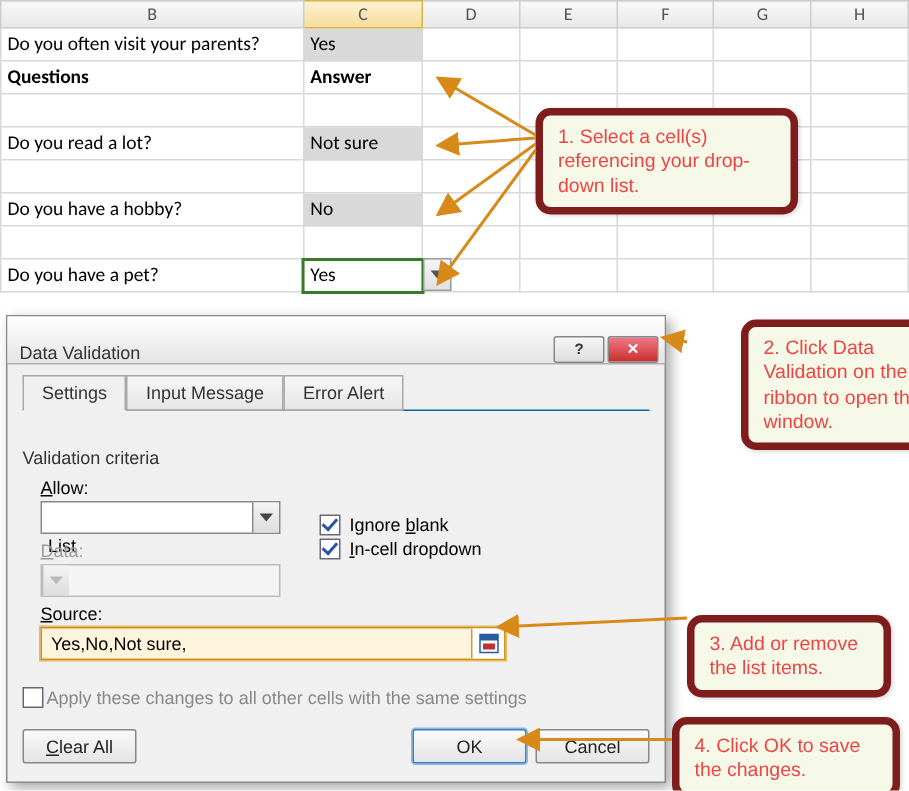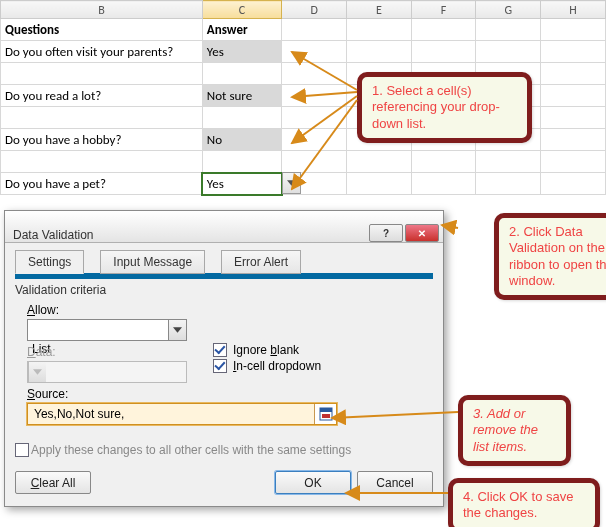--- a/index.html
+++ b/index.html
@@ -87,21 +87,21 @@
     border: 1px solid #888;
     border-radius: 2px;
     display: flex; align-items:center; justify-content:center;
     margin-left: 2px;
     font-size: 10px;
   }
   .titlebtn.help { background: linear-gradient(#f5f5f5,#ddd); color:#333; font-weight:bold;}
   .titlebtn.close { background: linear-gradient(#e78,#c9302c); color:#fff; font-weight:bold;}
   .dialog-body { padding: 6px 10px 10px; }
 
-  .tabs { display:flex; border-bottom:6px solid #0369a1; margin-bottom:4px; gap:16px; }
+  .tabs { display:flex; border-bottom:1px solid #0369a1; margin-bottom:24px; gap:0; }
   .tab {
     padding:4px 12px;
     border:1px solid #a8a8a8;
     background: linear-gradient(#f6f6f6,#e6e6e6);
     position:relative;
     top:1px;
     border-bottom:1px solid #a8a8a8;
     color:#333;
   }
   .tab.active {
@@ -207,31 +207,31 @@
       <tr>
     <th>B</th>
     <th class="active-col">C</th>
     <th>D</th>
     <th>E</th>
     <th>F</th>
     <th>G</th>
     <th>H</th>
   </tr>
   <tr>
+    <td>Do you often visit your parents?</td>
+    <td class="ans-cell">Yes</td>
+    <td></td>
+        <td></td>
+        <td></td>
+        <td></td>
+        <td></td>
+  </tr>
+  <tr>
     <td class="bold">Questions</td>
     <td class="bold">Answer</td>
-    <td></td>
-        <td></td>
-        <td></td>
-        <td></td>
-        <td></td>
-  </tr>
-  <tr>
-    <td>Do you often visit your parents?</td>
-    <td class="ans-cell">Yes</td>
     <td></td>
         <td></td>
         <td></td>
         <td></td>
         <td></td>
   </tr>
   <tr>
         <td></td>
         <td></td>
         <td></td>
@@ -371,21 +371,21 @@
       <div class="spacer"></div>
       <div class="btn default">OK</div>
       <div class="btn">Cancel</div>
     </div>
 
   </div>
 </div>
 
 <div class="callout" style="left:357px; top:72px; width:175px;">1. Select a cell(s)  referencing your drop-down list.</div>
 <div class="callout" style="left:458px; top:213px; width:140px;margin-left:36px;">2. Click Data Validation on the ribbon to open this window.</div>
-<div class="callout" style="left:458px; top:395px; width:113px;font-style:italic;">3. Add or remove the list items.</div>
+<div class="callout" style="left:458px; top:410px; width:136px;">3. Add or remove the list items.</div>
 <div class="callout" style="left:448px; top:478px; width:152px;">4. Click OK to save the changes.</div>
 
 <svg class="arrows">
   <defs>
     <marker id="arrowhead" markerWidth="8" markerHeight="8" refX="7" refY="4" orient="auto">
       <path d="M0,0 L8,4 L0,8 Z" fill="#d78a1a"></path>
     </marker>
   </defs>
 
   <line x1="357" y1="90" x2="292" y2="52" stroke="#d78a1a" stroke-width="2" marker-end="url(#arrowhead)"></line>

